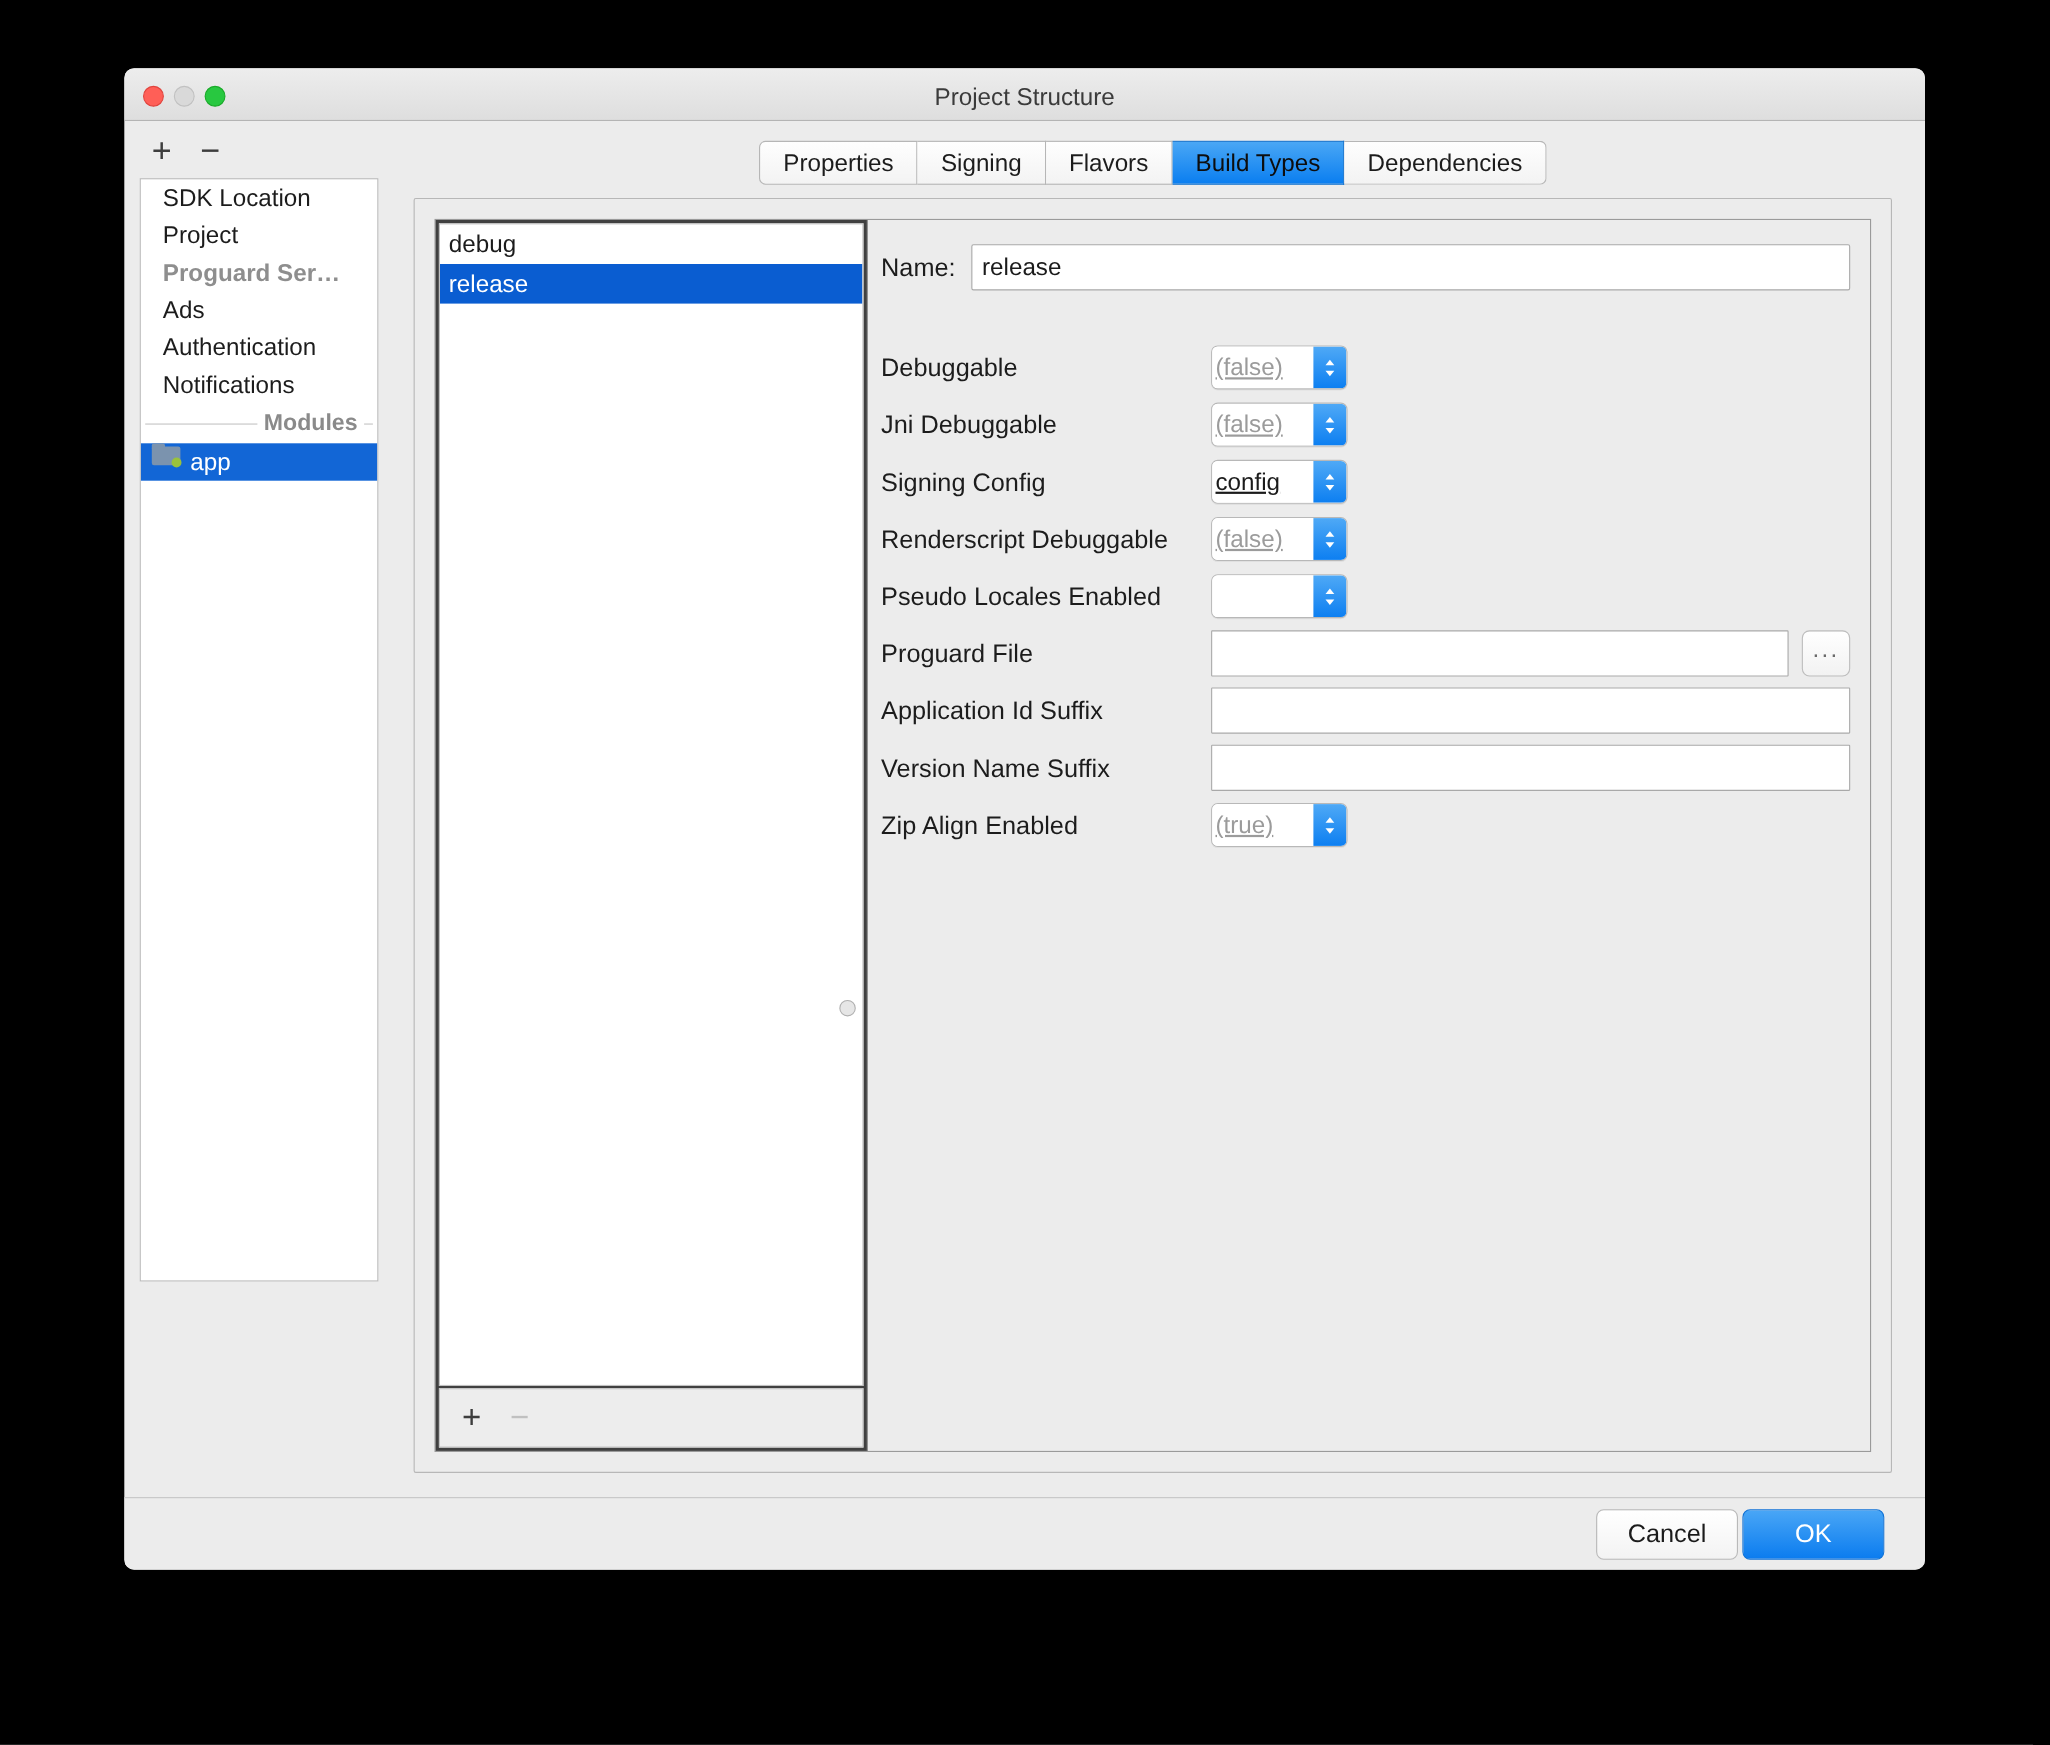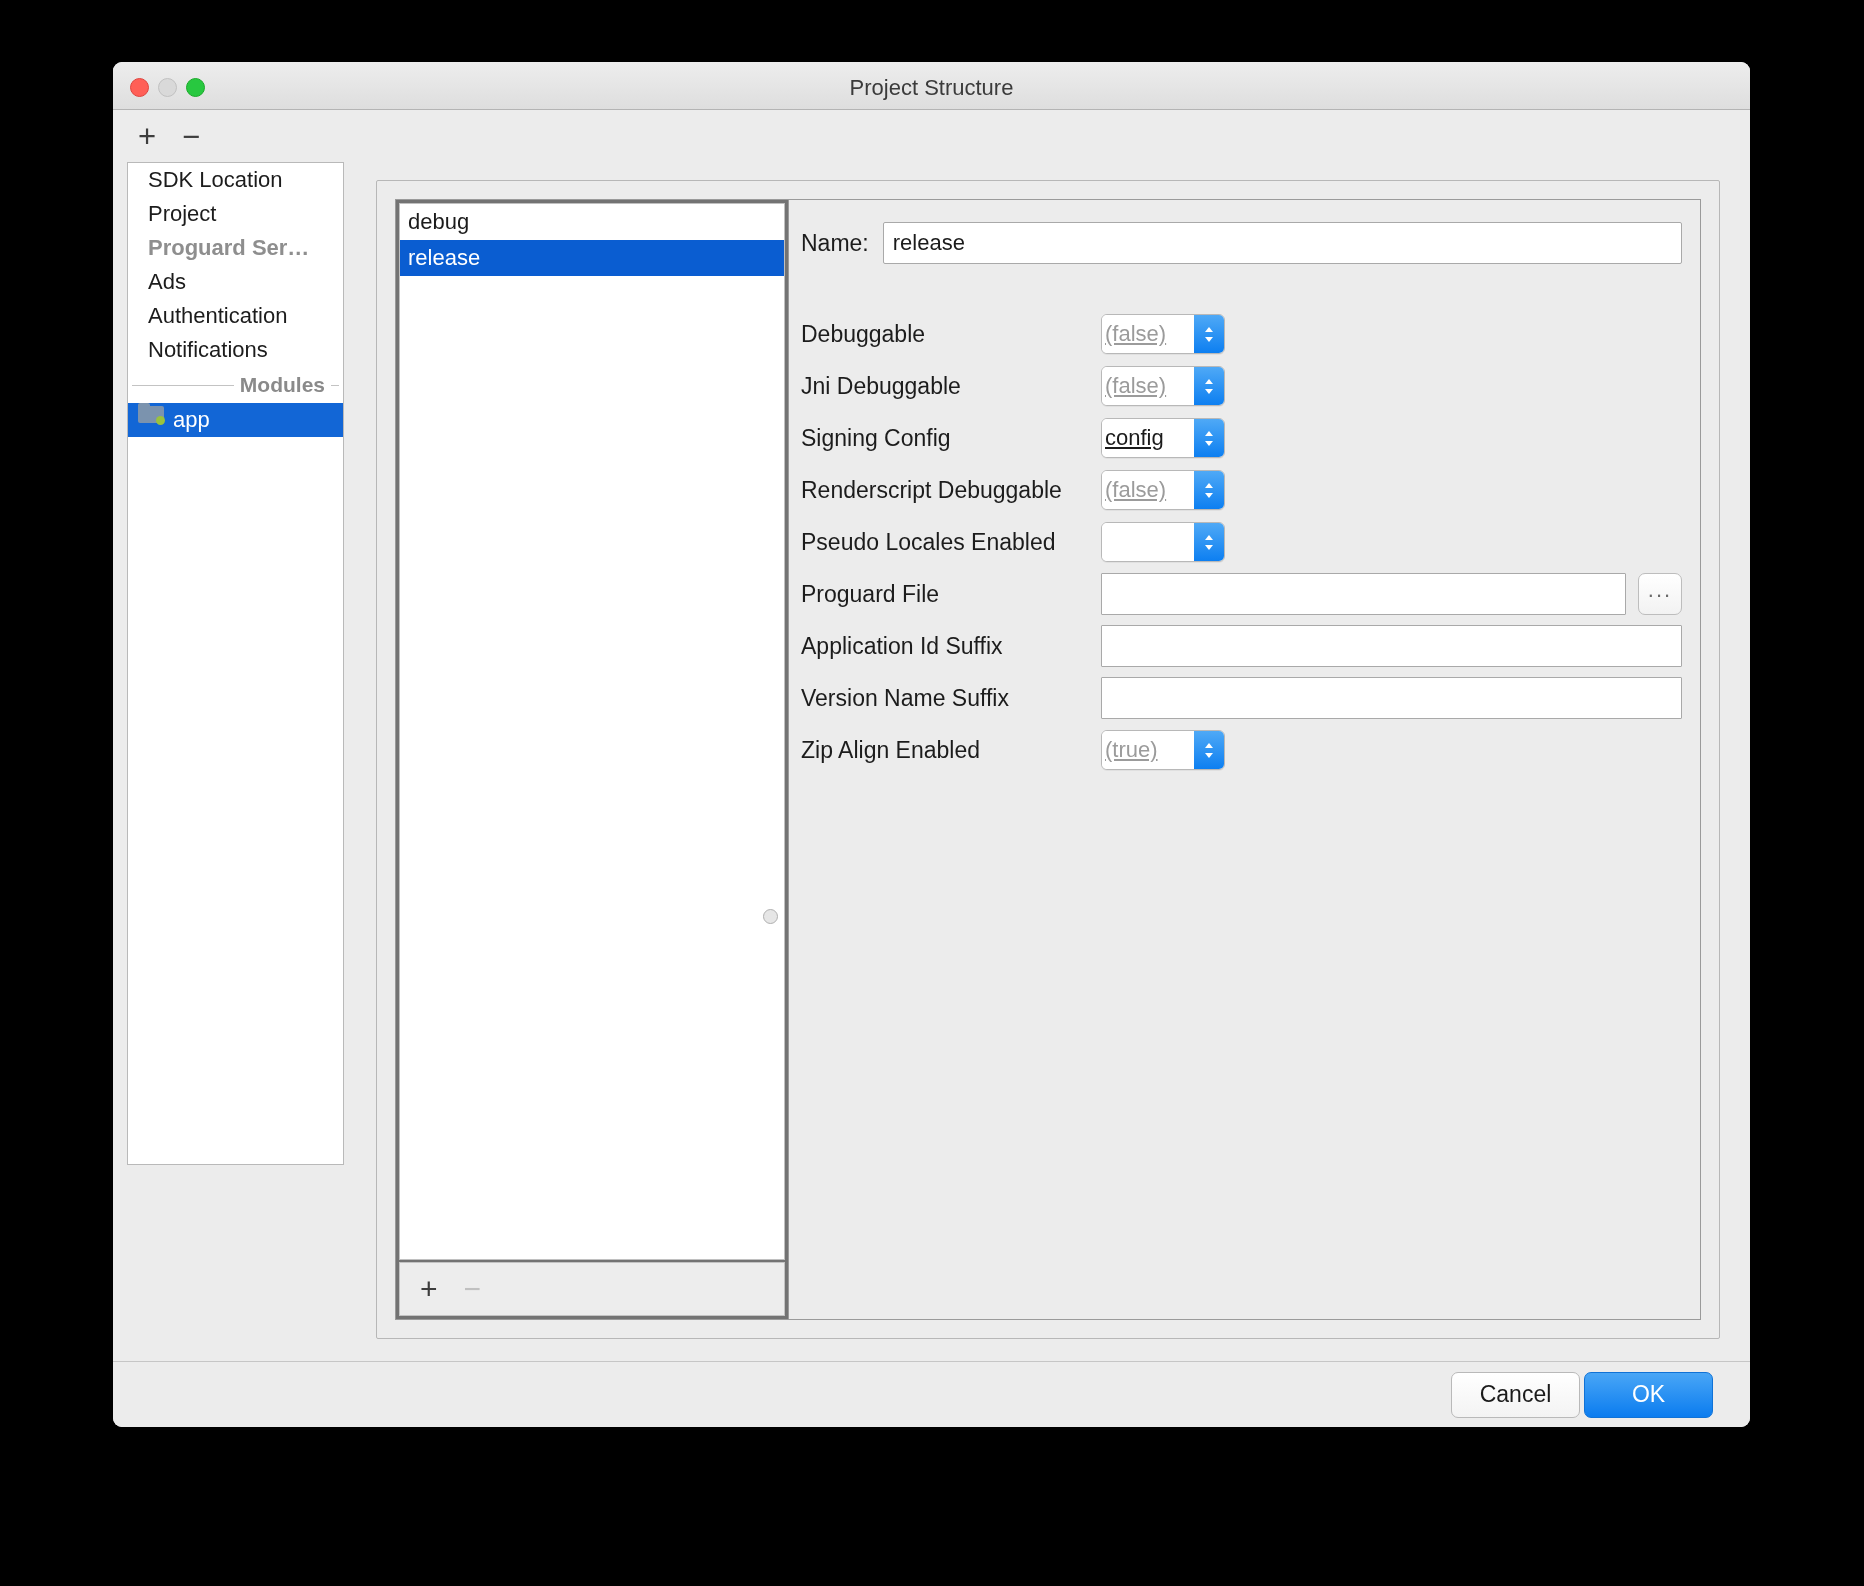--- a/index.html
+++ b/index.html
@@ -216,21 +216,21 @@
     display: flex;
   }
 
   
   #list-col {
     width: 393px;
     flex: 0 0 393px;
     display: flex;
     flex-direction: column;
     border-right: 1px solid #9a9a9a;
-    background: #737373;
+    background: #404040;
     justify-content: center;
   }
   #bt-list {
     flex: 1 1 auto;
     margin: 3px 3px 0 3px;
     background: #ffffff;
     border: 1px solid #c0c0c0;
     overflow: hidden;
   }
   .bt-row {
@@ -460,20 +460,27 @@
 
     <div id="grip">
       <i></i>
         <i></i>
         <i></i>
         <i></i>
     </div>
 
     <div id="right-pane">
 
+      <div id="tabs">
+        <div class="tab">Properties</div>
+        <div class="tab">Signing</div>
+        <div class="tab">Flavors</div>
+        <div class="tab active">Build Types</div>
+        <div class="tab">Dependencies</div>
+      </div>
 
       <div id="panel">
         <div id="inner">
 
           <div id="list-col">
             <div id="bt-list">
               <div class="bt-row">debug</div>
               <div class="bt-row selected">release</div>
             </div>
             <div id="list-toolbar">

